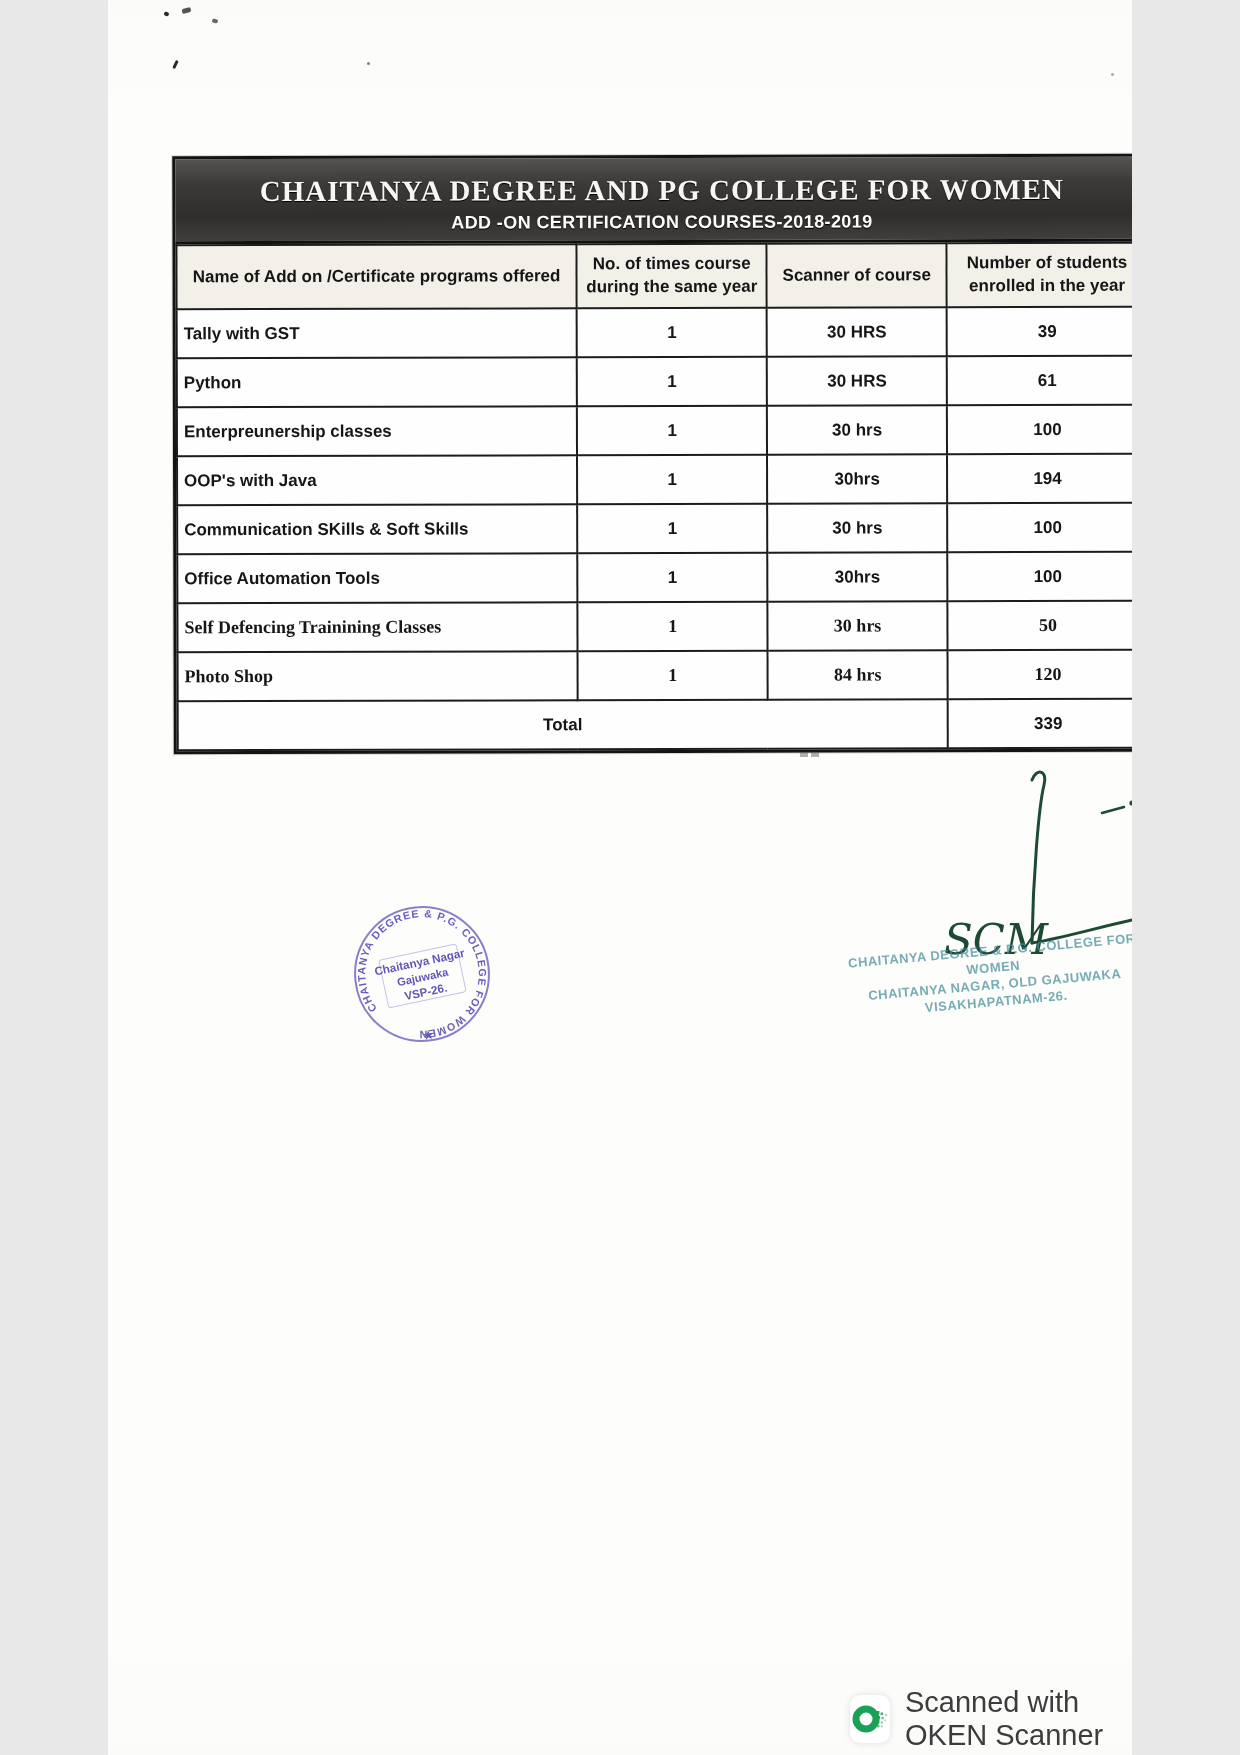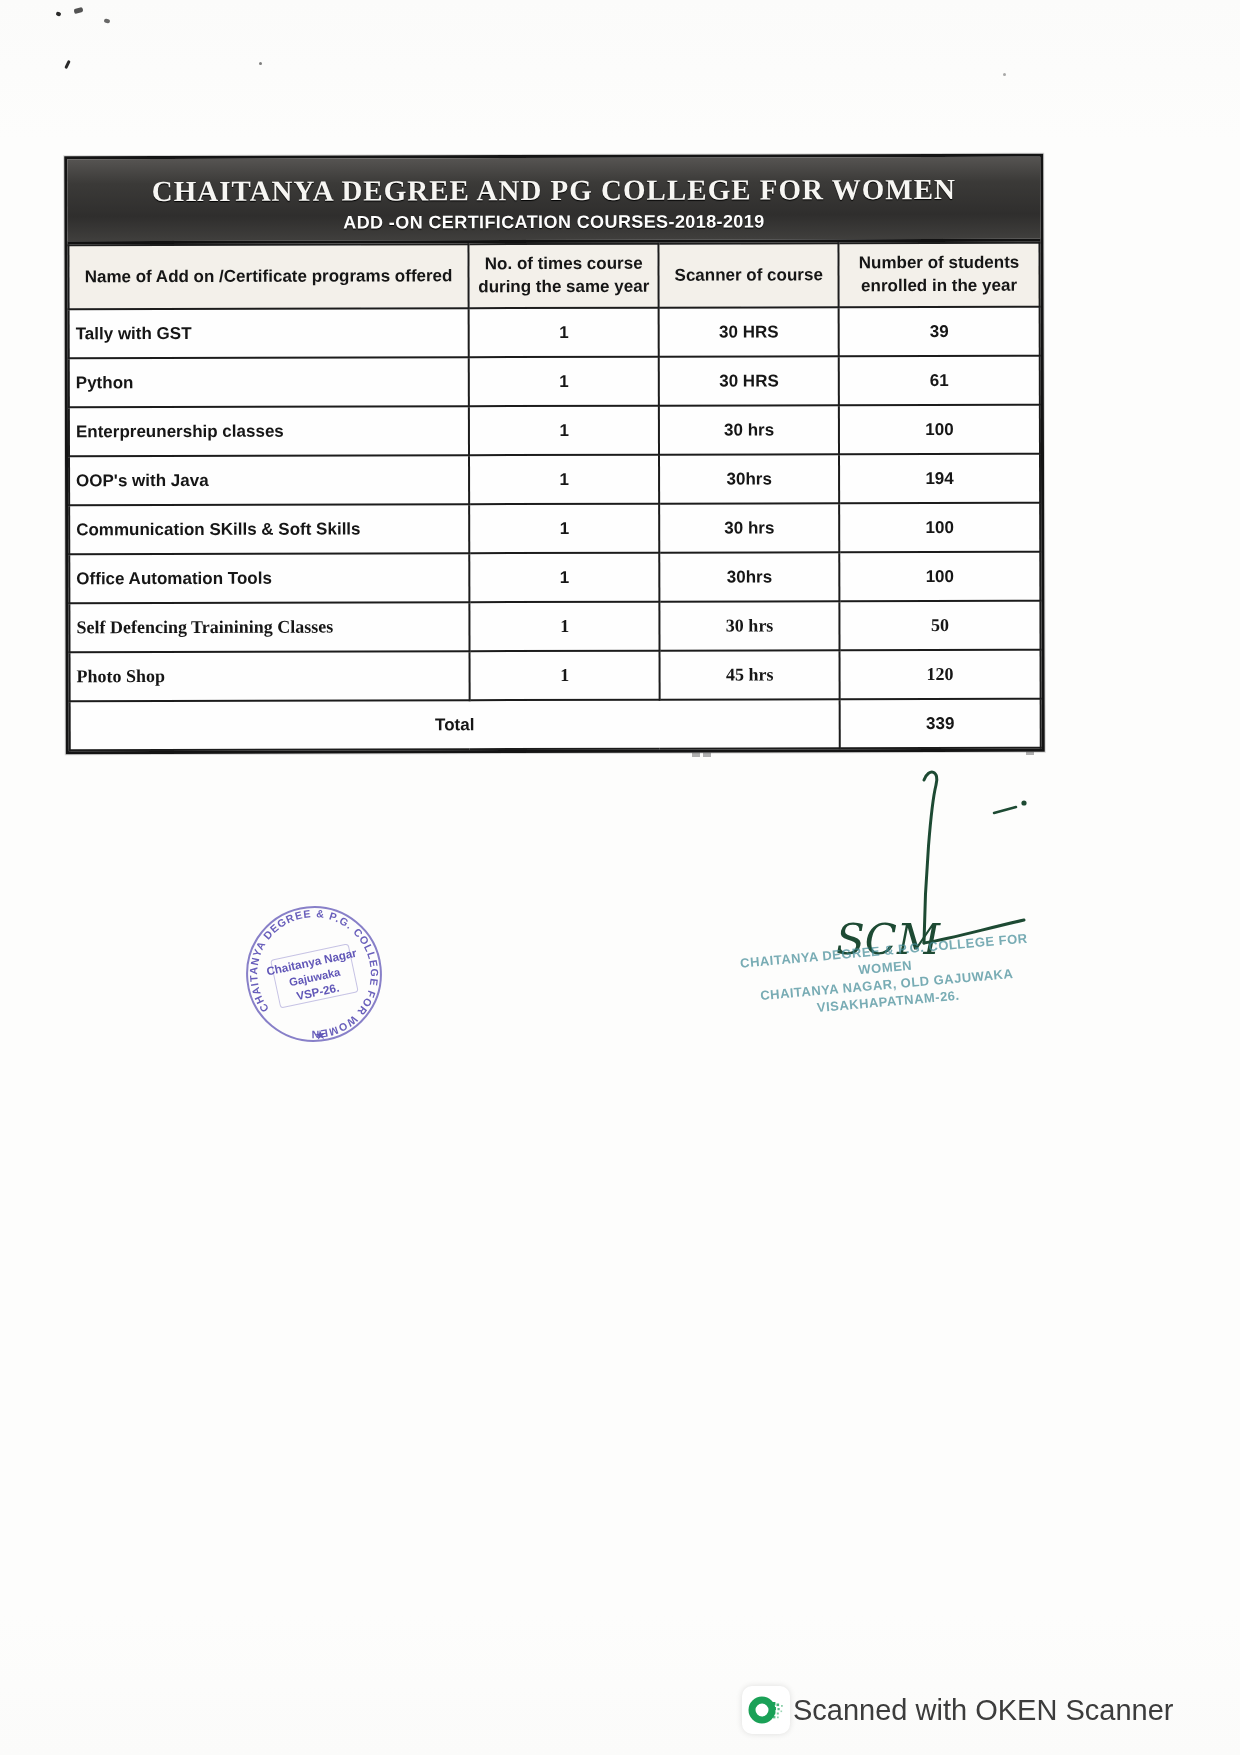--- a/index.html
+++ b/index.html
@@ -1,18 +1,18 @@
 <!DOCTYPE html>
 <html><head>
 <meta charset="utf-8">
 <style>
   html,body{margin:0;padding:0;}
   body{background:#e8e8e8;font-family:"Liberation Sans",sans-serif;}
   .page{
-    position:relative;width:1240px;height:1755px;margin:0 auto;
+    position:relative;width:1024px;height:1755px;margin:0 auto;
     background:#fdfdfc;overflow:hidden;
     background-image:linear-gradient(180deg,#fbfbfa 0%,#fdfdfc 8%,#fdfdfc 92%,#fbfbfa 100%);
   }
   
   .doc-block{
     position:absolute;left:65px;top:155px;width:973px;
     border:3px solid #141414;transform:rotate(-0.15deg);
     box-shadow:0 0 0 1px rgba(0,0,0,.15);
     background:#fff;
   }
@@ -52,21 +52,21 @@
   .signature{position:absolute;left:828px;top:758px;width:230px;height:215px;}
   
   .office-stamp{
     position:absolute;left:726px;top:942px;width:320px;
     transform:rotate(-5deg);
     text-align:center;color:rgba(68,140,152,.72);
     font-size:13px;font-weight:bold;letter-spacing:.5px;line-height:17px;
     font-family:"Liberation Sans",sans-serif;
   }
   
-  .scan-footer{position:absolute;left:742px;top:1686px;display:flex;align-items:center;gap:3px;}
+  .scan-footer{position:absolute;left:742px;top:1686px;display:flex;align-items:center;gap:15px;}
   .oken-icon{
     width:48px;height:48px;border-radius:10px;background:#fff;
     box-shadow:0 0 6px rgba(0,0,0,.12);display:flex;align-items:center;justify-content:center;
   }
   .scan-text{font-size:29px;color:#3c3c3c;font-family:"Liberation Sans",sans-serif;}
   
   .artifact{position:absolute;background:#2a2a2a;border-radius:2px;}
   .a1{left:56px;top:12px;width:5px;height:4px;transform:rotate(20deg);}
   .a2{left:74px;top:8px;width:9px;height:5px;transform:rotate(-15deg);opacity:.8;}
   .a3{left:104px;top:19px;width:6px;height:4px;transform:rotate(10deg);opacity:.7;}
@@ -152,21 +152,21 @@
         </tr>
         <tr class="serif-row">
           <td class="name-cell">Self Defencing Trainining  Classes</td>
           <td class="num-cell">1</td>
           <td class="num-cell">30 hrs</td>
           <td class="num-cell">50</td>
         </tr>
         <tr class="serif-row">
           <td class="name-cell">Photo Shop</td>
           <td class="num-cell">1</td>
-          <td class="num-cell">45 hrs</td>
+          <td class="num-cell">84 hrs</td>
           <td class="num-cell">120</td>
         </tr>
         <tr>
           <td class="total-cell" colspan="3">Total</td>
           <td class="num-cell">339</td>
         </tr>
       </tbody>
     </table>
   </div>
 

